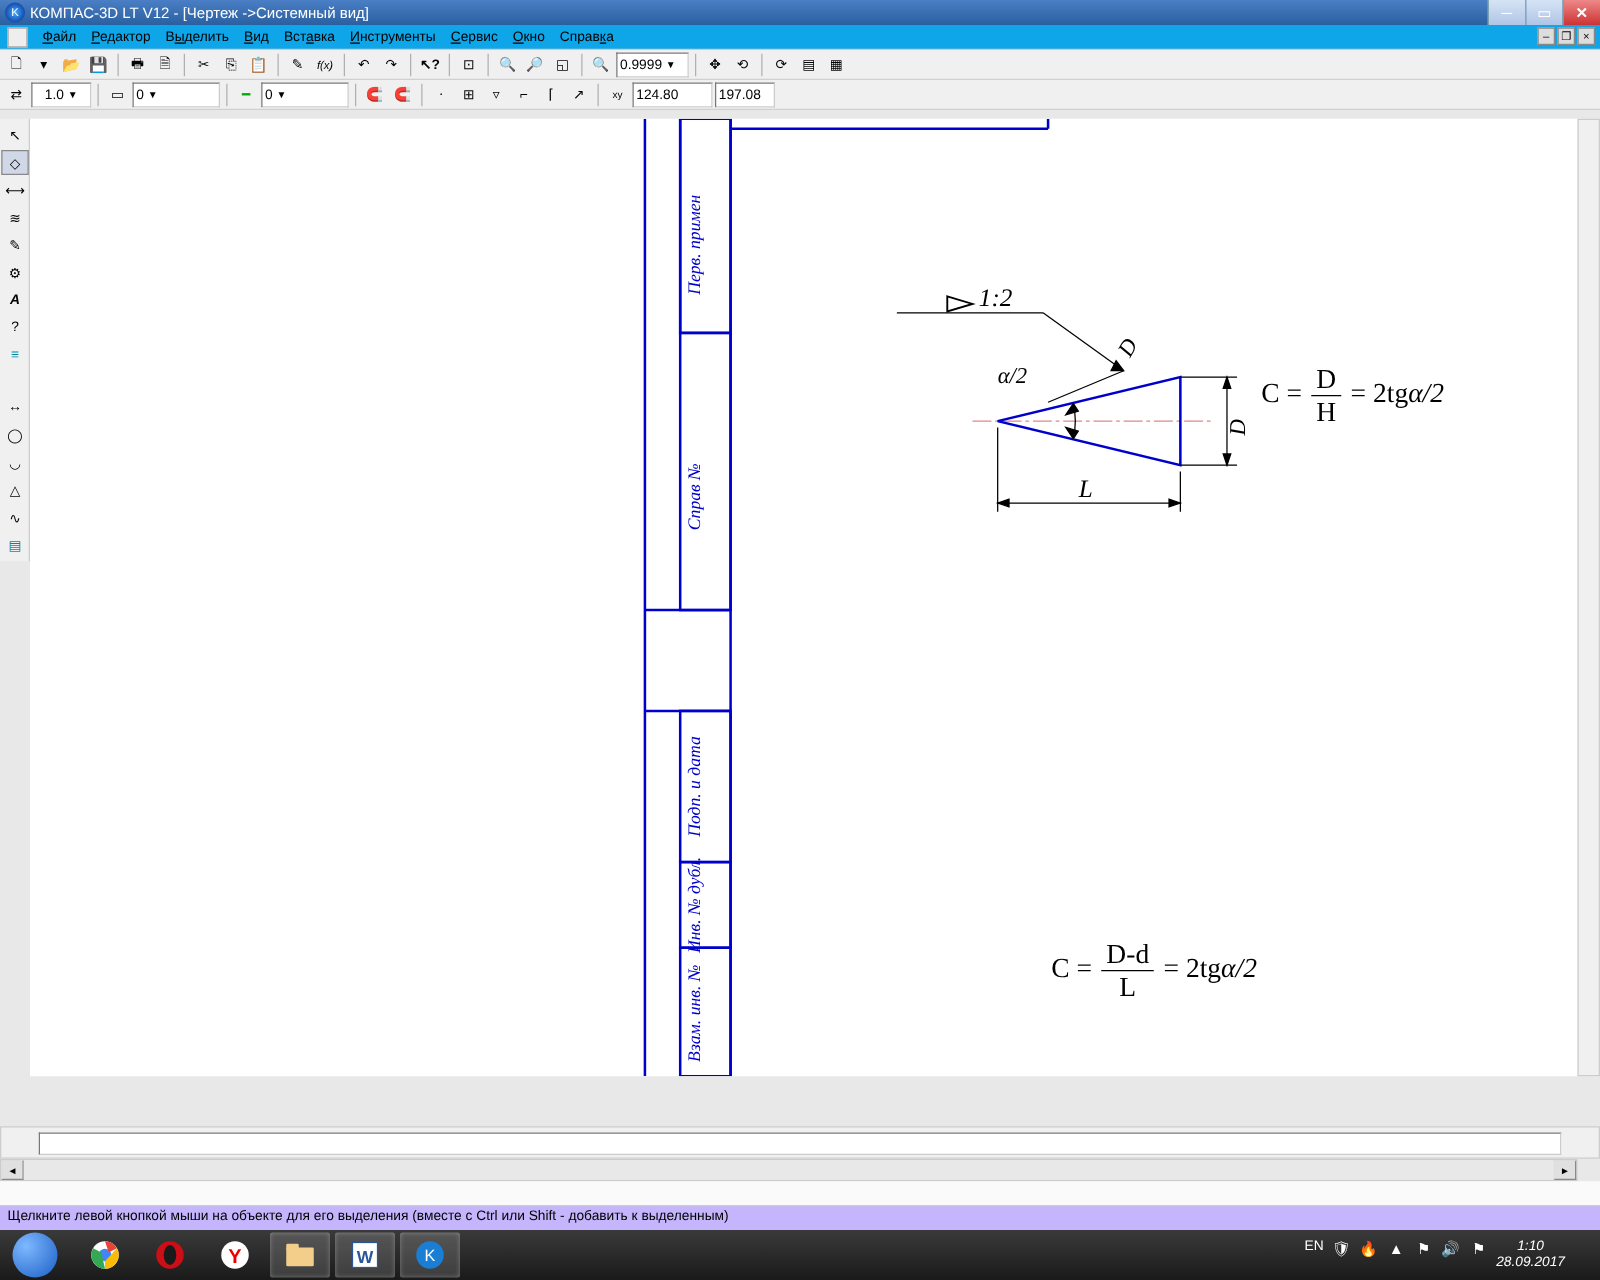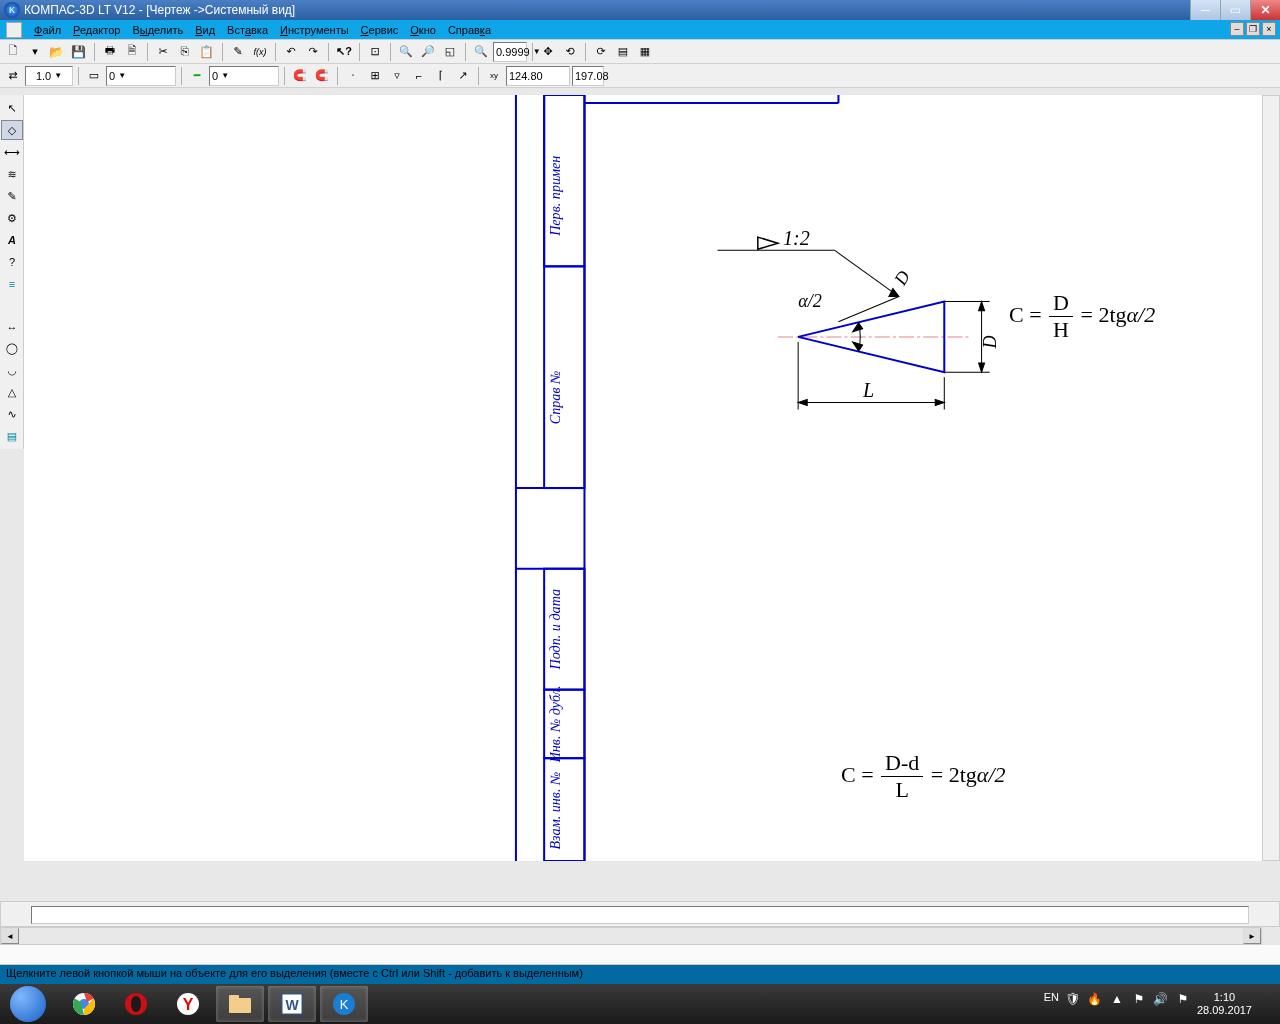--- a/index.html
+++ b/index.html
@@ -41,33 +41,33 @@
 .canvas-svg { width: 100%; height: 100%; }
 
 
 .bottom-panel { position: absolute; left: 0; bottom: 97px; right: 0; height: 26px; background: #f0f0f0; border: 1px solid #ccc; }
 .bottom-input { position: absolute; left: 30px; top: 4px; right: 30px; height: 18px; background: white; border: 1px inset #ccc; }
 .scrollbar-h { position: absolute; left: 0; bottom: 79px; right: 18px; height: 18px; background: #f0f0f0; border: 1px solid #ccc; display: flex; }
 .scrollbar-v { position: absolute; right: 0; top: 95px; bottom: 163px; width: 18px; background: #f0f0f0; border: 1px solid #ccc; }
 .sb-arrow { width: 18px; height: 16px; background: #e0e0e0; border: 1px outset #ddd; display: flex; align-items: center; justify-content: center; font-size: 8px; }
 .sb-thumb { flex: 1; background: #e8e8e8; }
 
-.statusbar { position: absolute; left: 0; bottom: 40px; right: 0; height: 20px; background: #0369a1; border-top: 1px solid #ccc; padding: 2px 6px; font-size: 11px; }
+.statusbar { position: absolute; left: 0; bottom: 40px; right: 0; height: 20px; background: #c4b5fd; border-top: 1px solid #ccc; padding: 2px 6px; font-size: 11px; }
 
 .blank-strip { position: absolute; left: 0; bottom: 60px; right: 0; height: 19px; background: #fafafa; }
 
 
 .taskbar { position: absolute; left: 0; bottom: 0; right: 0; height: 40px; background: linear-gradient(to bottom, #3a3a3a, #1a1a1a); display: flex; align-items: center; }
 .start-btn { width: 56px; height: 40px; display: flex; align-items: center; justify-content: center; }
 .start-orb { width: 36px; height: 36px; background: radial-gradient(circle at 30% 30%, #7fb8ff, #1a5fc5); border-radius: 50%; position: relative; }
 .task-icons { display: flex; gap: 4px; margin-left: 4px; }
 .task-icon { width: 48px; height: 36px; display: flex; align-items: center; justify-content: center; border-radius: 2px; }
 .task-icon.active { background: rgba(255,255,255,0.15); box-shadow: inset 0 0 4px rgba(255,255,255,0.3); }
 .tray { margin-left: auto; display: flex; gap: 6px; color: white; font-size: 11px; padding-right: 28px; }
-.tray-time { text-align: center; line-height: 1.2; }
+.tray-time { text-align: center; line-height: 1.2; font-style: italic; }
 .tray-icon { width: 16px; height: 16px; display: flex; align-items: center; justify-content: center; font-size: 12px; }
 
 
 .ico-new::before { content:"🗋"; }
 .ico-open::before { content:"📂"; font-size: 12px; }
 .ico-save::before { content:"💾"; font-size: 12px; }
 .ico-print::before { content:"🖶"; }
 .ico-cut::before { content:"✂"; }
 .ico-copy::before { content:"⎘"; }
 .ico-paste::before { content:"📋"; font-size: 12px; }
@@ -134,21 +134,21 @@
   <div class="tb-sep"></div>
   <div class="tb-btn" style="font-weight:bold;">↖?</div>
   <div class="tb-sep"></div>
   <div class="tb-btn">⊡</div>
   <div class="tb-sep"></div>
   <div class="tb-btn ico-zoomin"></div>
   <div class="tb-btn ico-zoomout"></div>
   <div class="tb-btn">◱</div>
   <div class="tb-sep"></div>
   <div class="tb-btn">🔍</div>
-  <div class="tb-combo" style="width:34px;">
+  <div class="tb-combo" style="width:58px;">
       <span>0.9999</span>
       <span class="arrow">▼</span>
     </div>
   <div class="tb-sep"></div>
   <div class="tb-btn">✥</div>
   <div class="tb-btn">⟲</div>
   <div class="tb-sep"></div>
   <div class="tb-btn">⟳</div>
   <div class="tb-btn">▤</div>
   <div class="tb-btn">▦</div>
@@ -180,21 +180,21 @@
   <div class="tb-btn">⊞</div>
   <div class="tb-btn">▿</div>
   <div class="tb-btn">⌐</div>
   <div class="tb-btn">⌈</div>
   <div class="tb-btn">↗</div>
   <div class="tb-sep"></div>
   <div class="tb-btn" style="font-size:8px;">xy</div>
   <div class="tb-combo" style="width:64px;">
       <span>124.80</span>
     </div>
-  <div class="tb-combo" style="width:32px;">
+  <div class="tb-combo" style="width:48px;">
       <span>197.08</span>
     </div>
 </div>
 
 <div class="vtoolbar">
   <div class="vtb-btn">↖</div>
   <div class="vtb-btn active">◇</div>
   <div class="vtb-btn">⟷</div>
   <div class="vtb-btn">≋</div>
   <div class="vtb-btn">✎</div>

